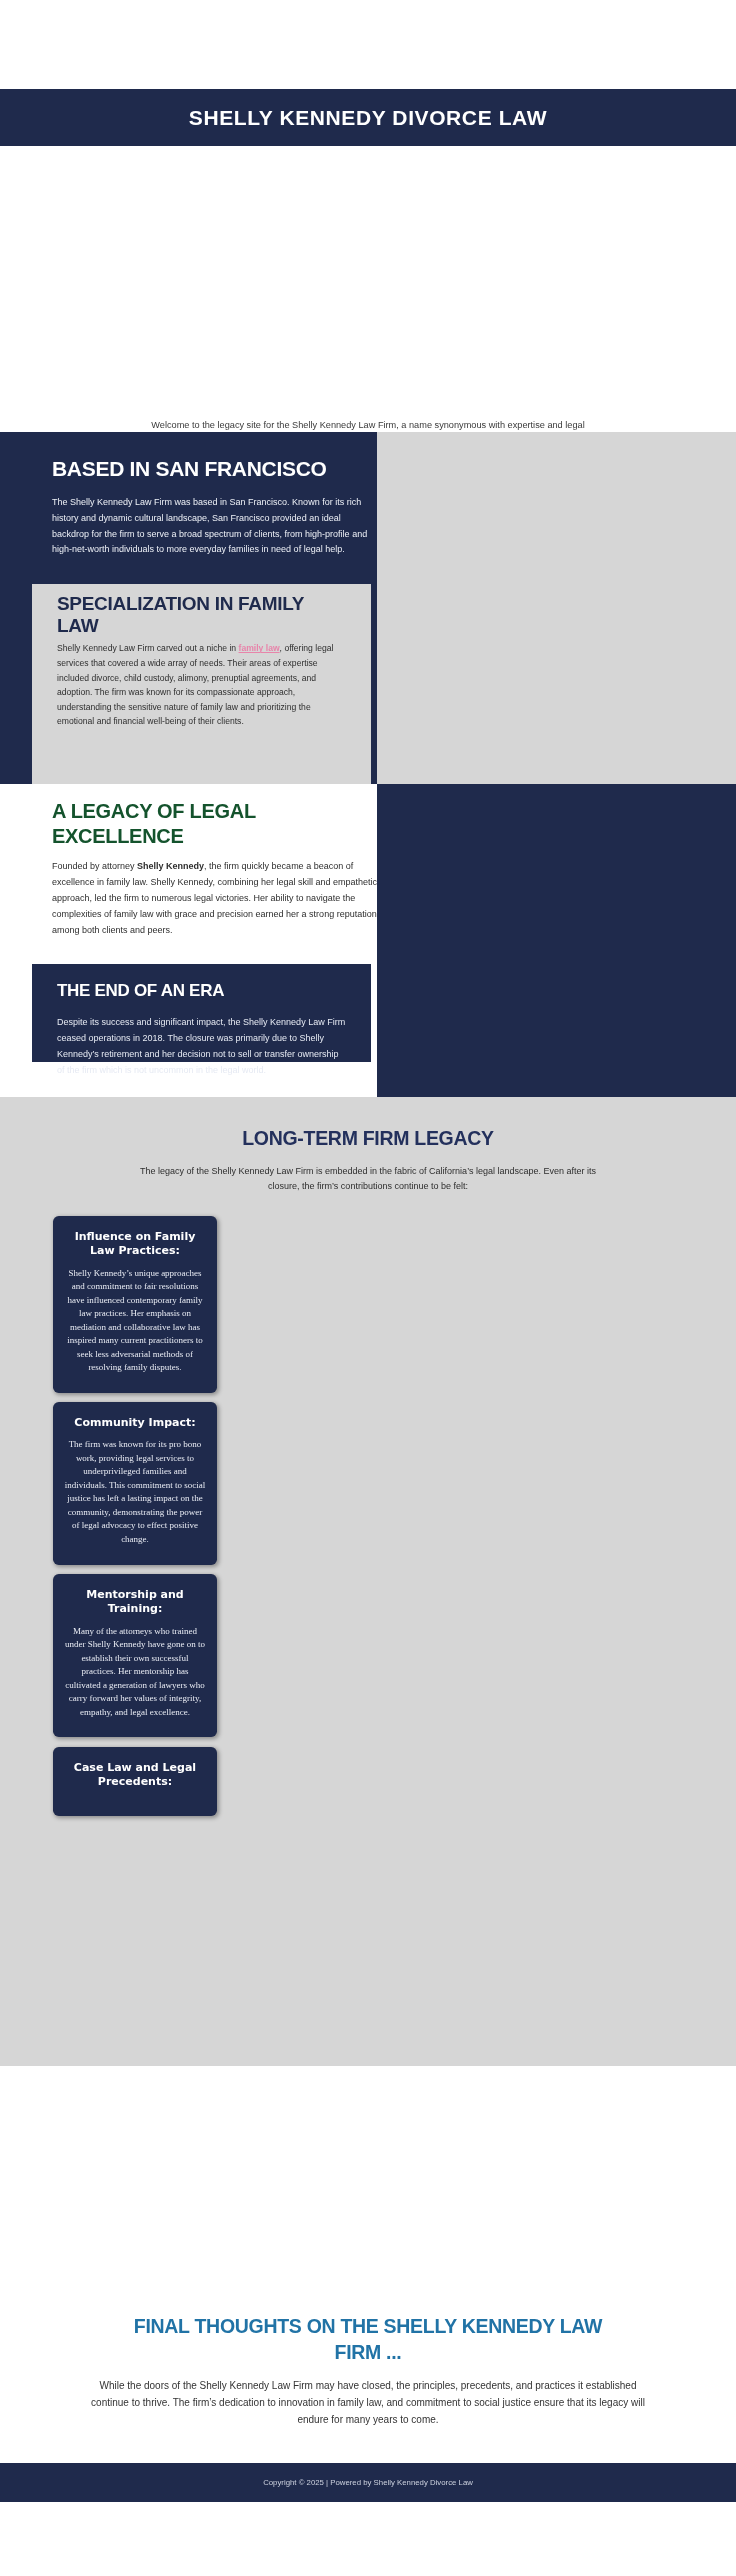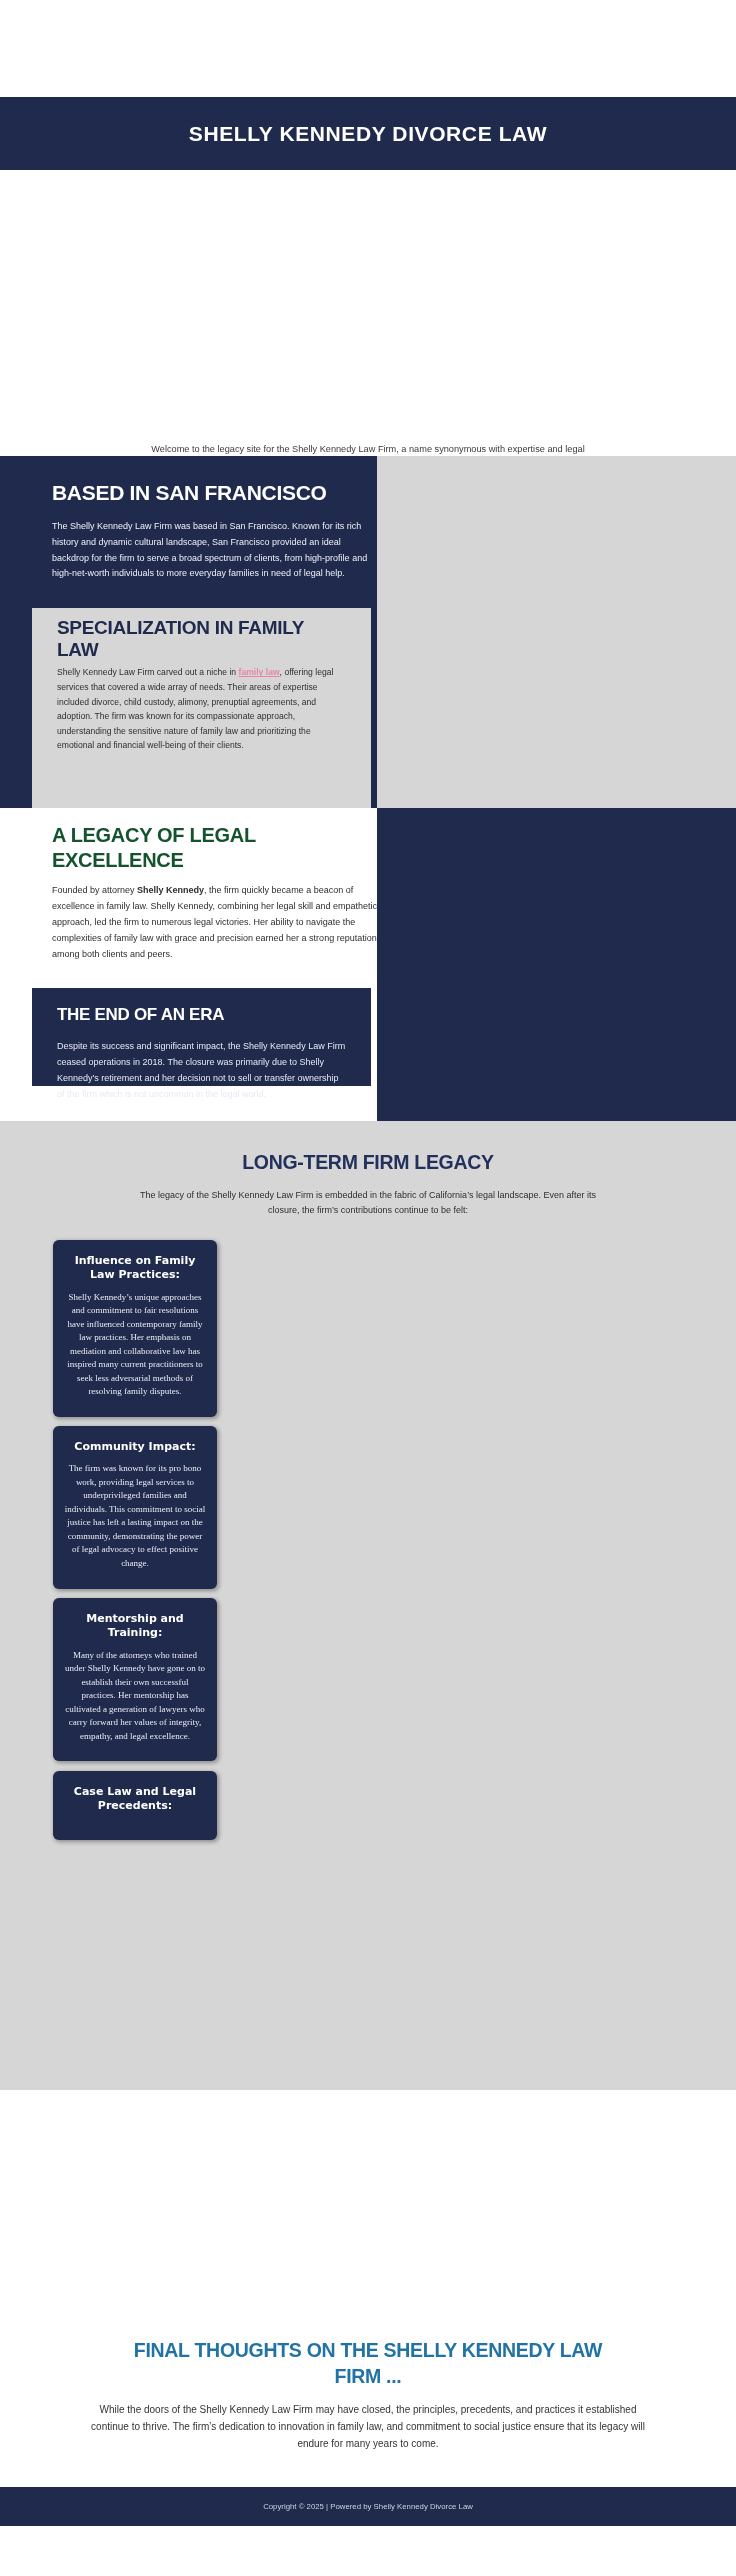--- a/index.html
+++ b/index.html
@@ -5,23 +5,23 @@
   html,body{margin:0;padding:0;}
   body{
     width:736px;
     background:#ffffff;
     font-family:"Liberation Sans", sans-serif;
     color:#2e2e2e;
   }
   
   .top-space{height:89px;}
   .site-header{
-    height:73px;
+    height:57px;
     background:#1f2a4c;
-    display:flex;align-items:center;justify-content:center;margin-top:8px;
+    display:flex;align-items:center;justify-content:center;
   }
   .site-header h1{
     margin:0;color:#ffffff;font-size:21px;font-weight:bold;
     letter-spacing:0.6px;
   }
   
   .intro-section{
     height:286px;box-sizing:border-box;padding-top:272px;
   }
   .intro-section p{

